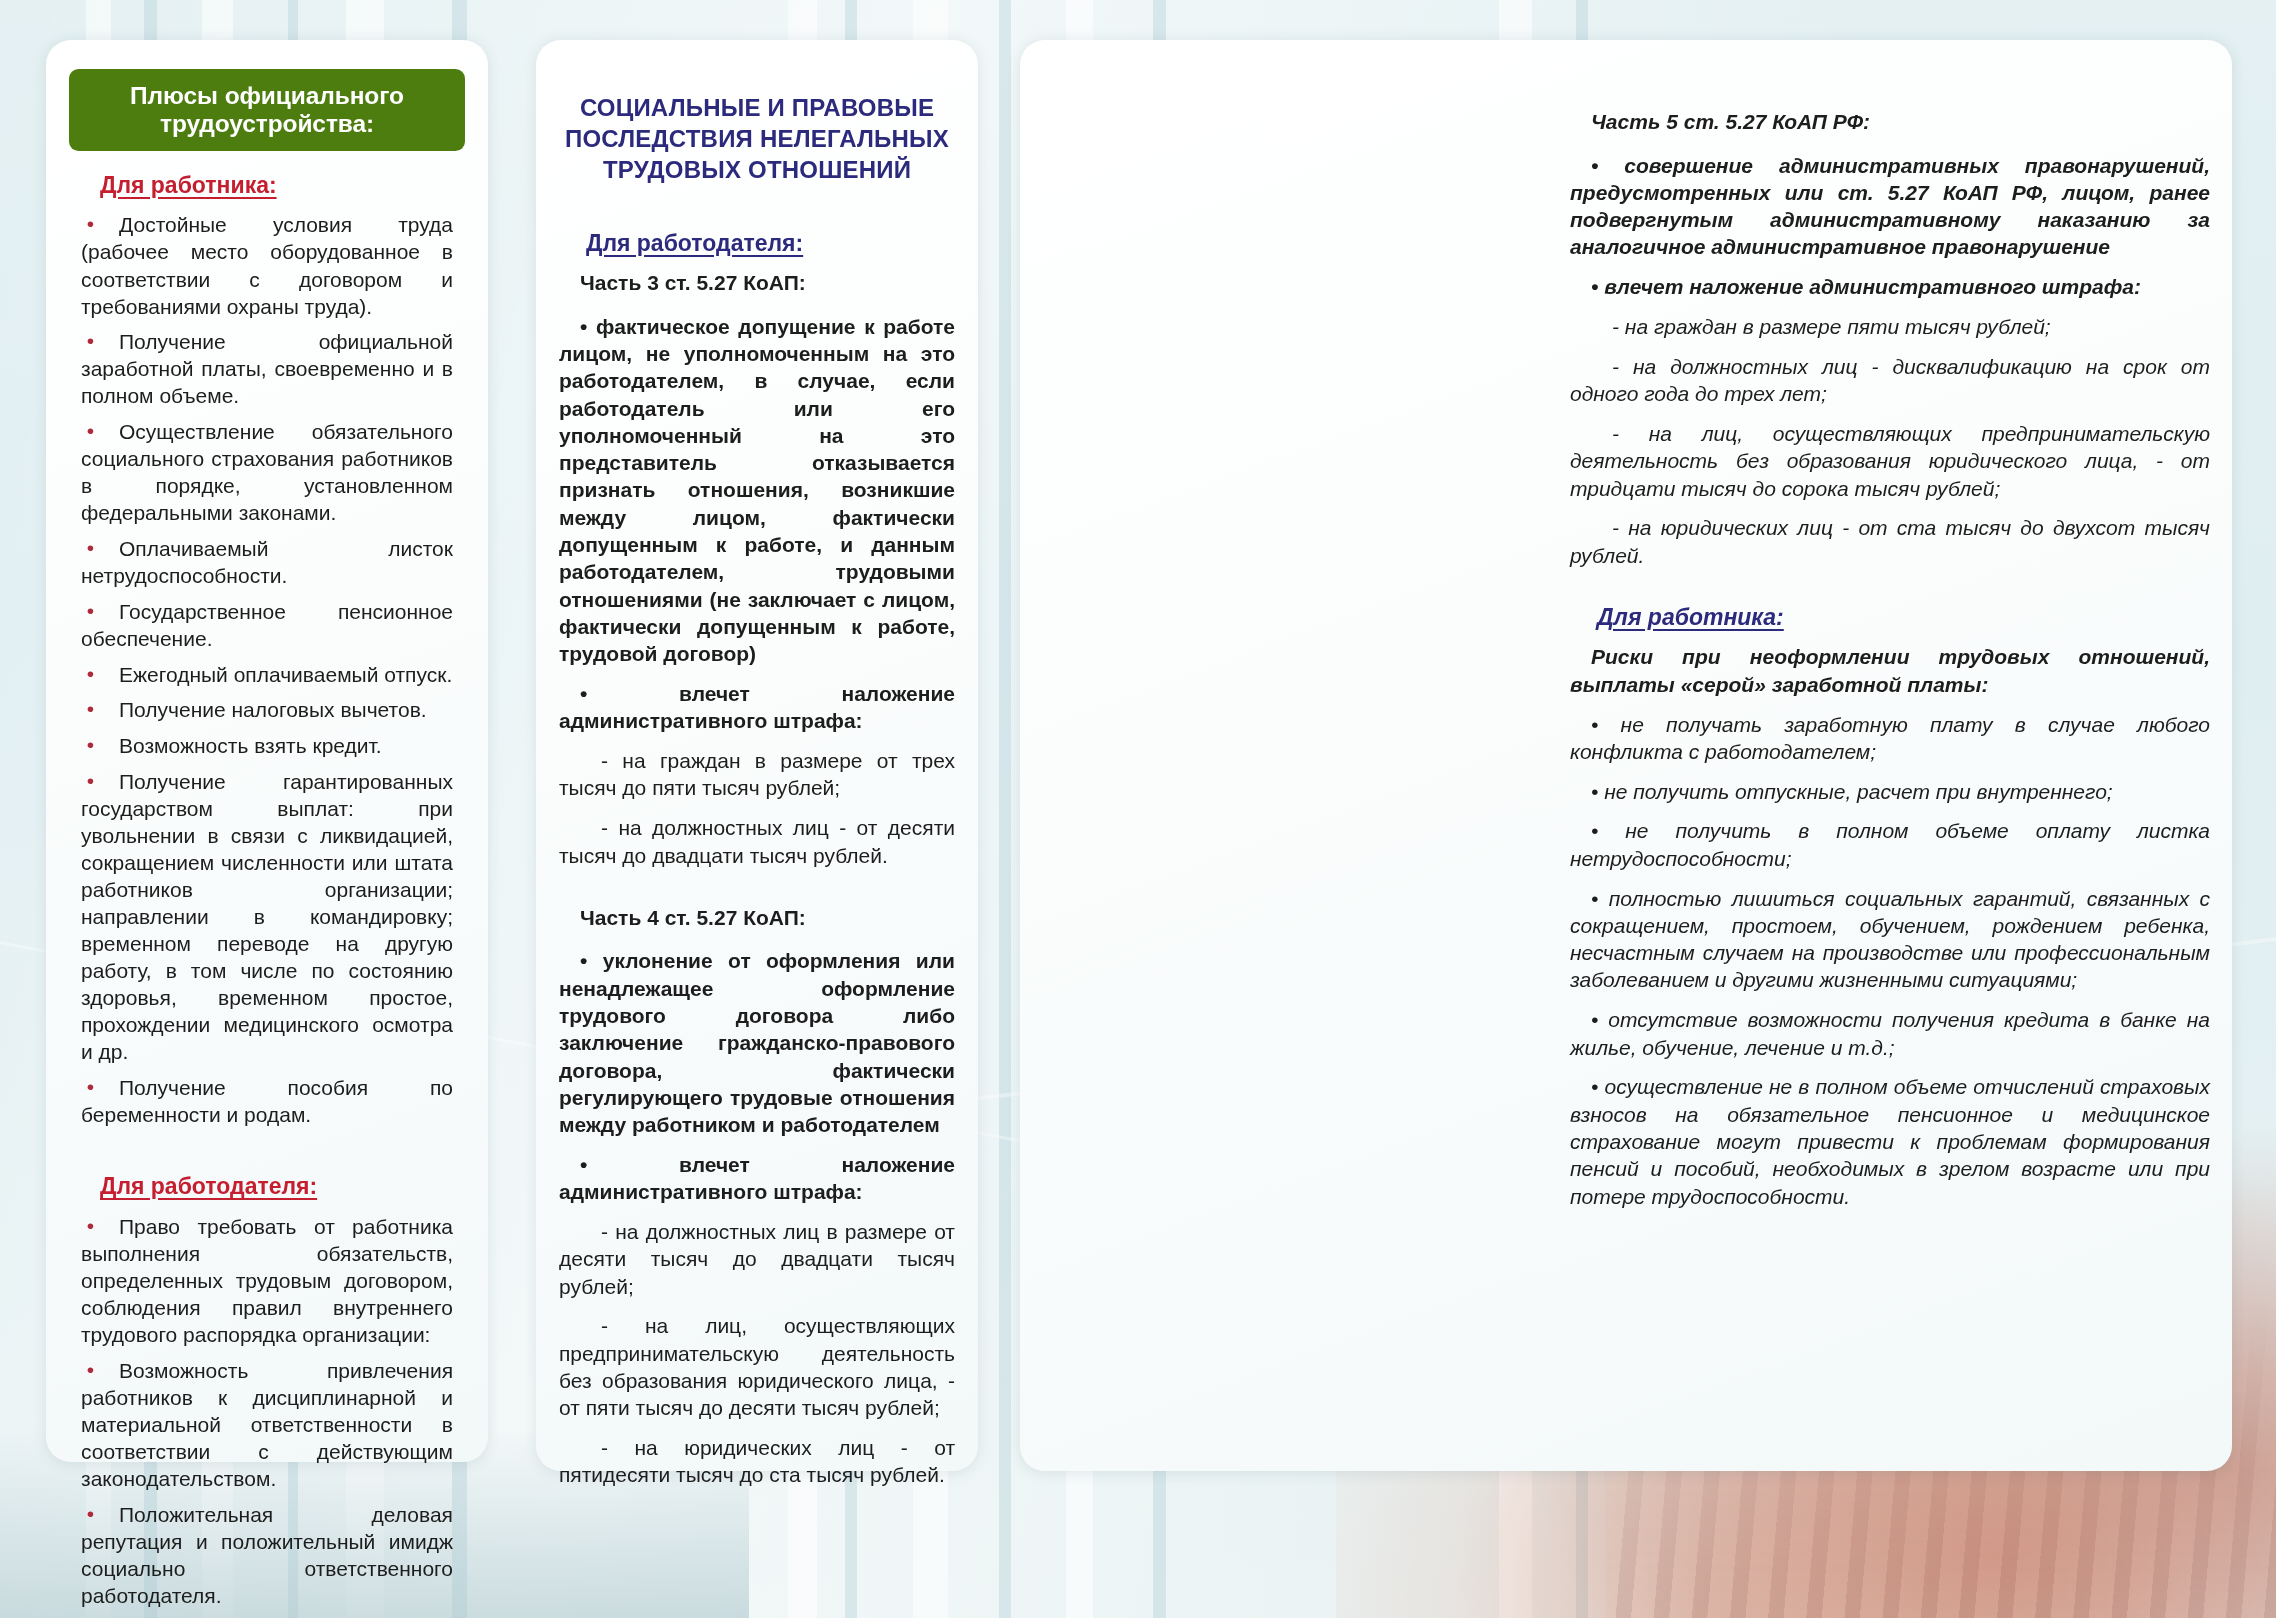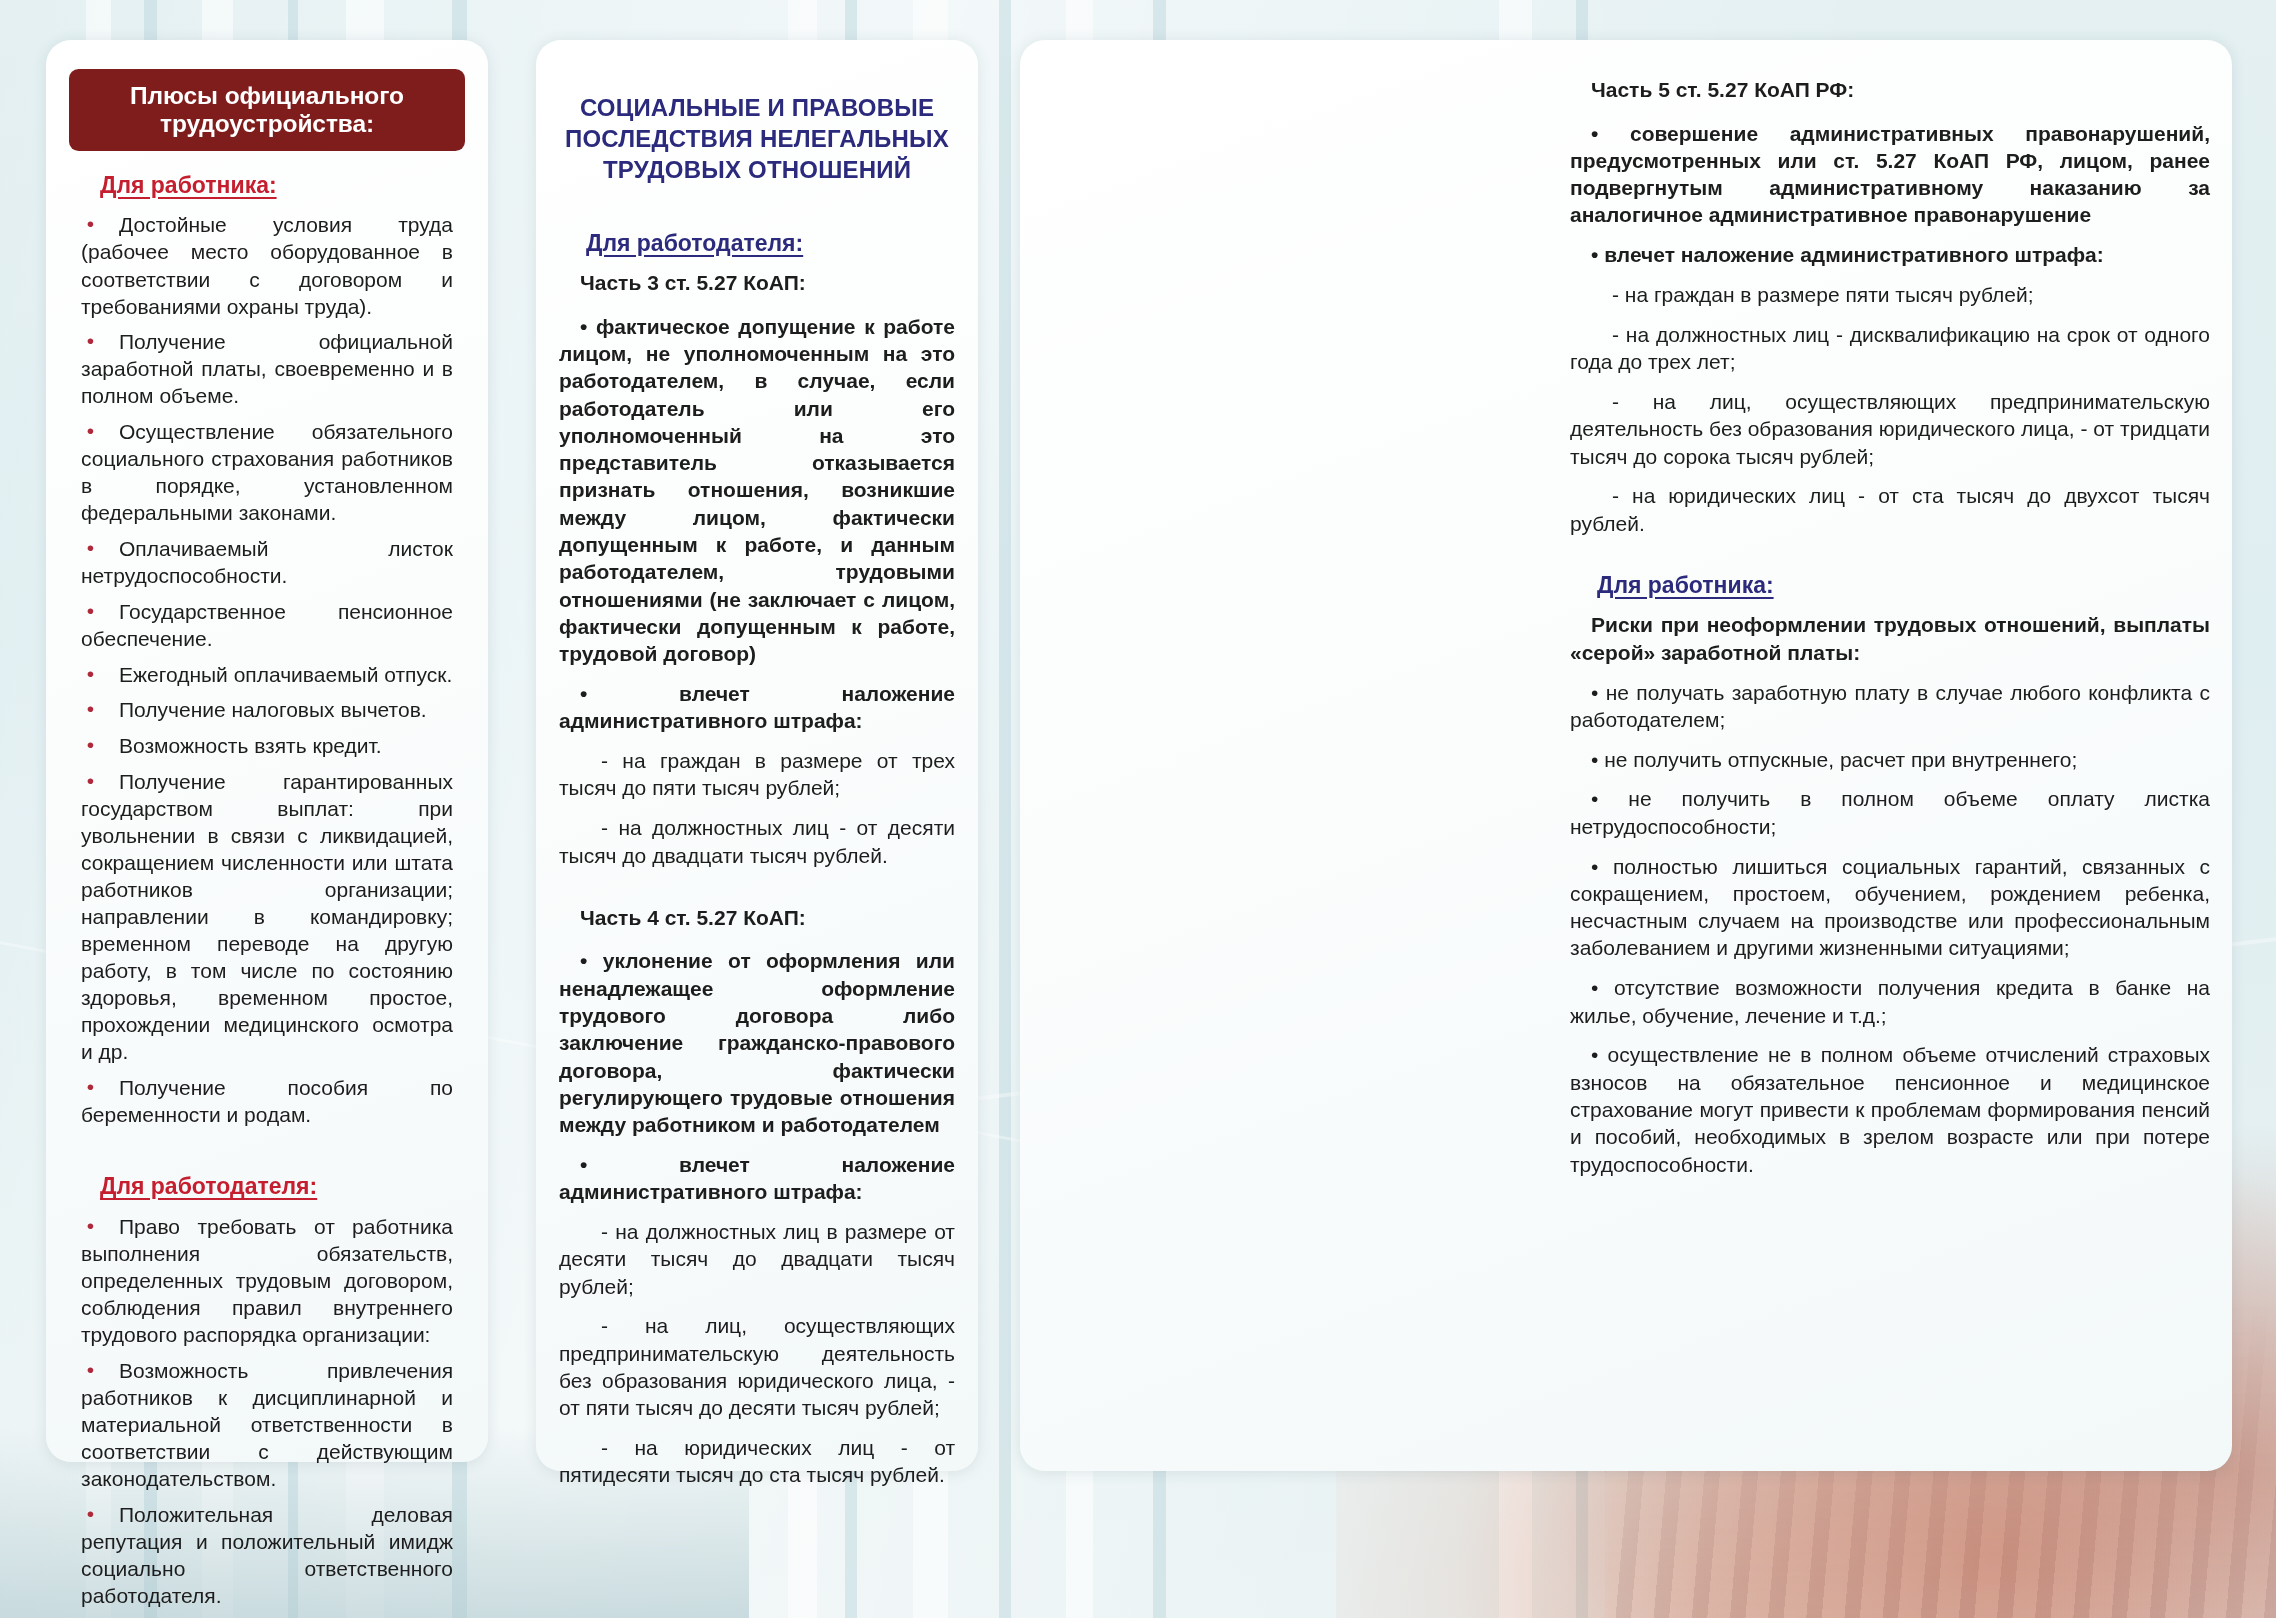--- a/index.html
+++ b/index.html
@@ -85,21 +85,21 @@
     height: 1431px;
   }
 
   .col {
     position: absolute;
     box-sizing: border-box;
   }
 
   
   .red-banner {
-    background: #7f1d1d;
+    background: #4d7c0f;
     border-radius: 9.6px;
     color: #ffffff;
     font-weight: bold;
     font-size: 24.5px;
     text-align: center;
     padding: 12.5px 9.6px 13.4px 9.6px;
     letter-spacing: -0.1px;
   }
 
   .sub-red {
@@ -260,21 +260,21 @@
 
   <p class="para bold">• уклонение от оформления или ненадлежащее оформление   трудового договора либо заключение гражданско-правового договора, фактически регулирующего трудовые отношения между работником и работодателем</p>
 
   <p class="para bold">• влечет наложение административного штрафа:</p>
 
   <p class="para dash">- на должностных лиц в размере от десяти тысяч до двадцати тысяч рублей;</p>
   <p class="para dash">- на лиц, осуществляющих предпринимательскую деятельность без образования юридического лица, - от пяти тысяч до десяти тысяч рублей;</p>
   <p class="para dash">- на юридических лиц - от пятидесяти тысяч до ста тысяч рублей.</p>
 </div>
 
-<div class="col pad" style="left:1547px; top:24px; width:686px; padding-top:52px;">
+<div class="col pad" style="left:1547px; top:56px; width:686px; padding-top:52px;font-style:italic;">
 
   <p class="para head">Часть 5 ст. 5.27 КоАП РФ:</p>
 
   <p class="para bold">• совершение административных правонарушений, предусмотренных  или  ст. 5.27 КоАП РФ, лицом, ранее подвергнутым административному наказанию за аналогичное административное правонарушение</p>
 
   <p class="para bold">• влечет наложение административного штрафа:</p>
 
   <p class="para dash">- на граждан в размере пяти тысяч рублей;</p>
   <p class="para dash">- на должностных лиц - дисквалификацию на срок от одного года до трех лет;</p>
   <p class="para dash">- на лиц, осуществляющих предпринимательскую деятельность без образования юридического лица, -  от тридцати тысяч до сорока тысяч рублей;</p>

